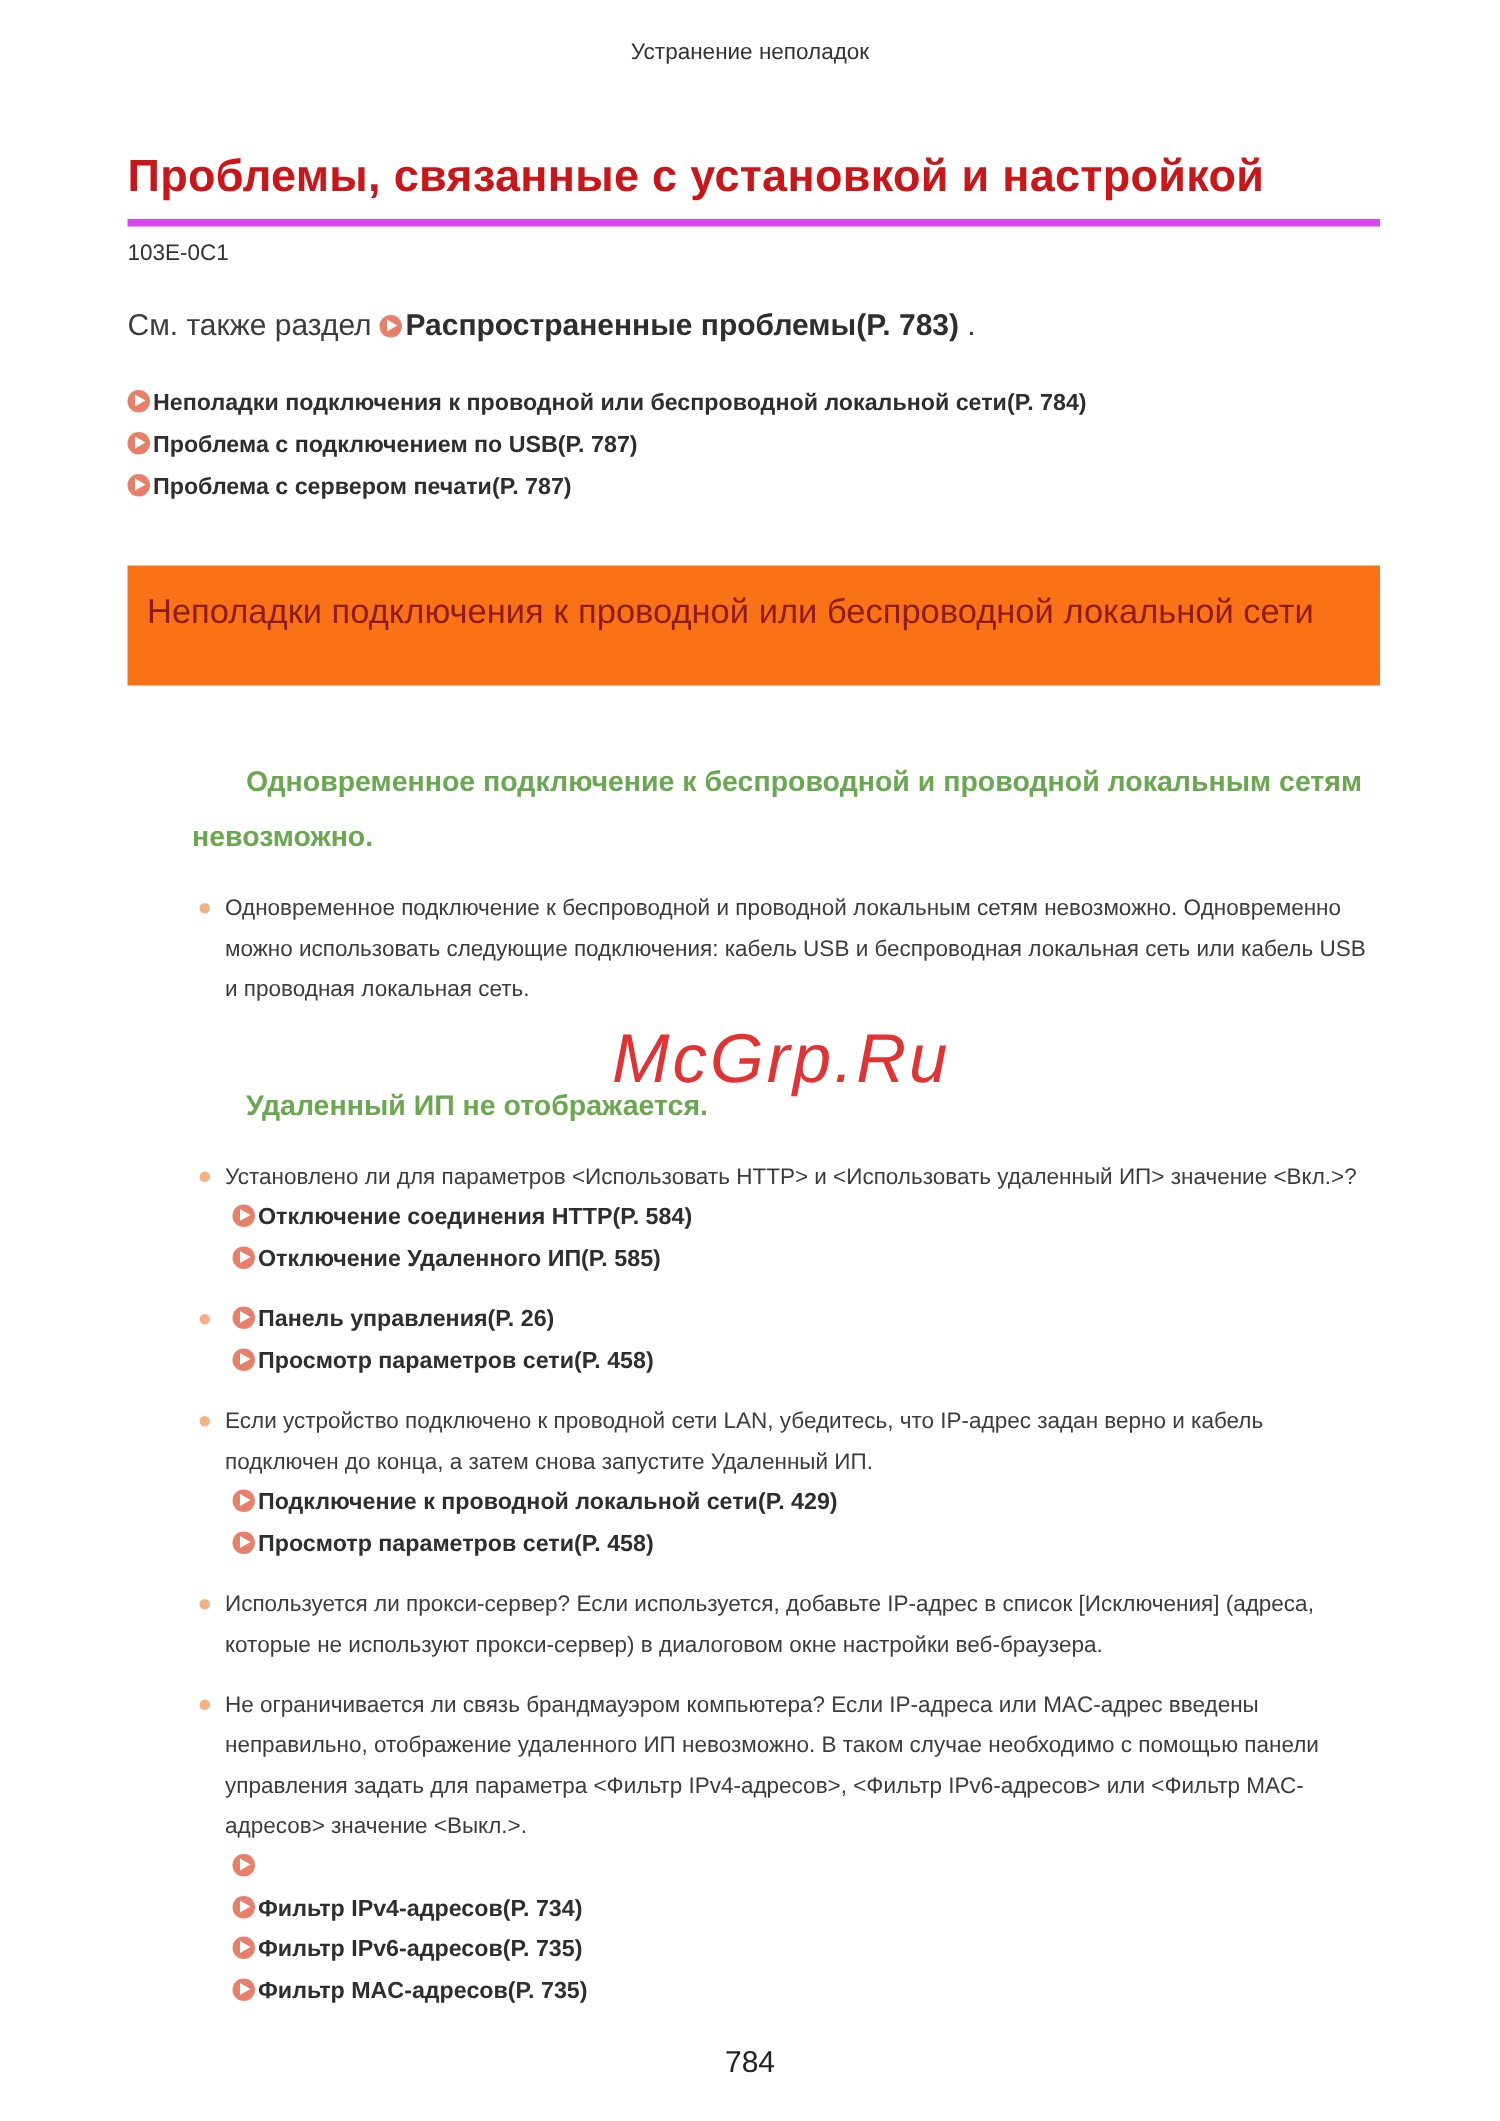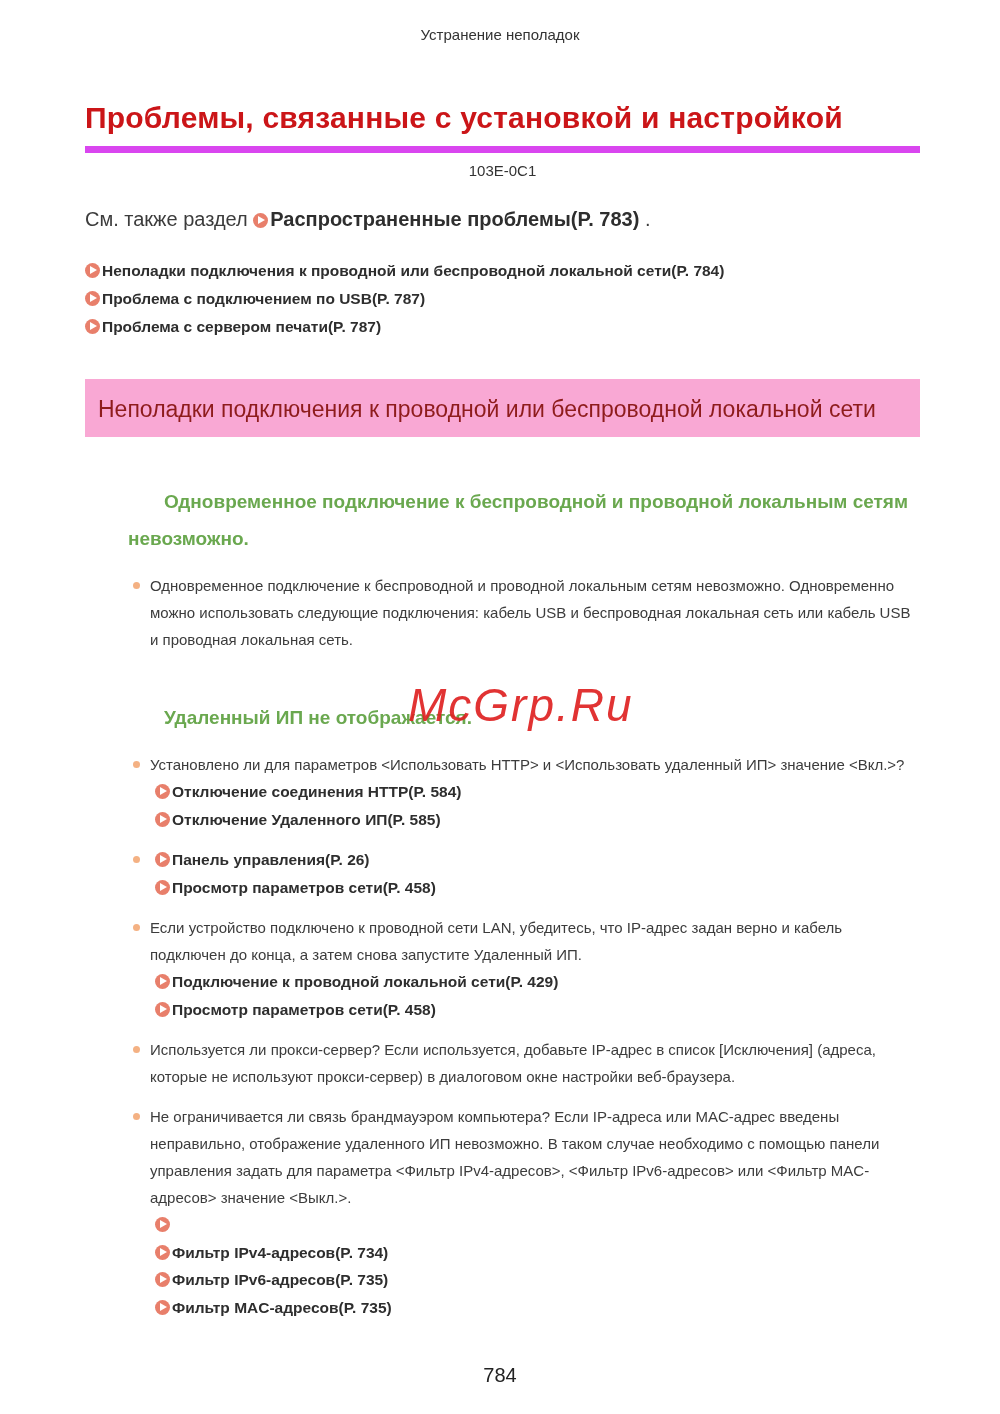--- a/index.html
+++ b/index.html
@@ -20,26 +20,26 @@
   .content {
     margin: 0 80px 0 85px;
   }
   .title {
     margin-top: 56px;
     font-size: 30px;
     font-weight: bold;
     color: #cb1518;
     line-height: 38px;
     padding-bottom: 9px;
-    border-bottom: 7px solid #d946ef;
+    border-bottom: 5px solid #d946ef;
     letter-spacing: 0.2px;
   }
   .doc-code {
     margin-top: 9px;
-    text-align: center;
+    text-align: left;
     font-size: 15px;
     color: #333;
   }
   .see-also {
     margin-top: 27px;
     font-size: 20px;
     line-height: 27px;
   }
   .link-inline { cursor: pointer; }
   .bold { font-weight: bold; color: #2e2e2e; }
@@ -64,25 +64,25 @@
   .toc { margin-top: 24px; }
   .toc-link {
     font-size: 15.5px;
     font-weight: bold;
     color: #2e2e2e;
     line-height: 28px;
     cursor: pointer;
   }
   .section-box {
     margin-top: 38px;
-    background: #f9a8d4;
+    background: #f97316;
     color: #8e1c1c;
     font-size: 23px;
     line-height: 38px;
-    padding: 11px 14px 9px 13px;
+    padding: 11px 14px 31px 13px;
   }
   .sub-heading {
     margin-left: 43px;
     margin-top: 46px;
     margin-bottom: 15px;
     text-indent: 36px;
     font-size: 19px;
     font-weight: bold;
     color: #6aa84f;
     line-height: 37px;

